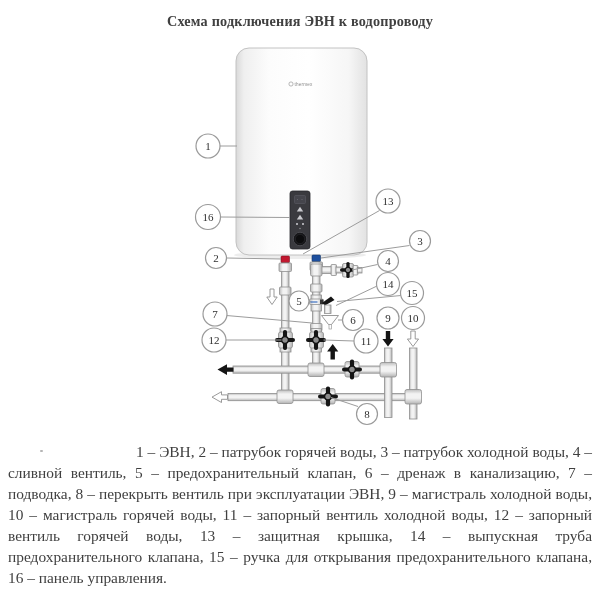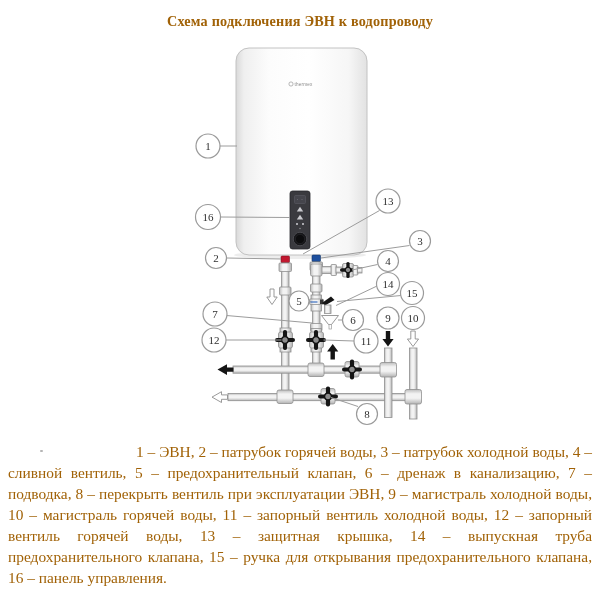--- a/index.html
+++ b/index.html
@@ -1,17 +1,17 @@
 <!DOCTYPE html>
 <html><head>
 <meta charset="utf-8">
 <style>
   html,body{margin:0;padding:0;background:#ffffff;}
   #page{position:relative;width:600px;height:597px;background:#ffffff;overflow:hidden;
-        font-family:"Liberation Serif",serif;color:#a16207;}
+        font-family:"Liberation Serif",serif;color:#404040;}
   #title{position:absolute;top:13px;left:0;width:600px;text-align:center;
          font-size:14.2px;font-weight:bold;letter-spacing:.2px;}
   #diagram{position:absolute;top:0;left:0;}
   #legend{position:absolute;top:441px;left:8px;width:584px;
           font-size:15.4px;line-height:21px;text-align:justify;text-indent:128px;}
   .callout-num{font-family:"Liberation Serif",serif;font-size:11px;fill:#2f2f2f;}
   .leader{stroke:#9c9c9c;stroke-width:1;fill:none;}
   .co{fill:#ffffff;stroke:#9a9a9a;stroke-width:1.2;}
   .pipeV{fill:url(#gV);stroke:#8f8f8f;stroke-width:.8;}
   .pipeH{fill:url(#gH);stroke:#8f8f8f;stroke-width:.8;}

